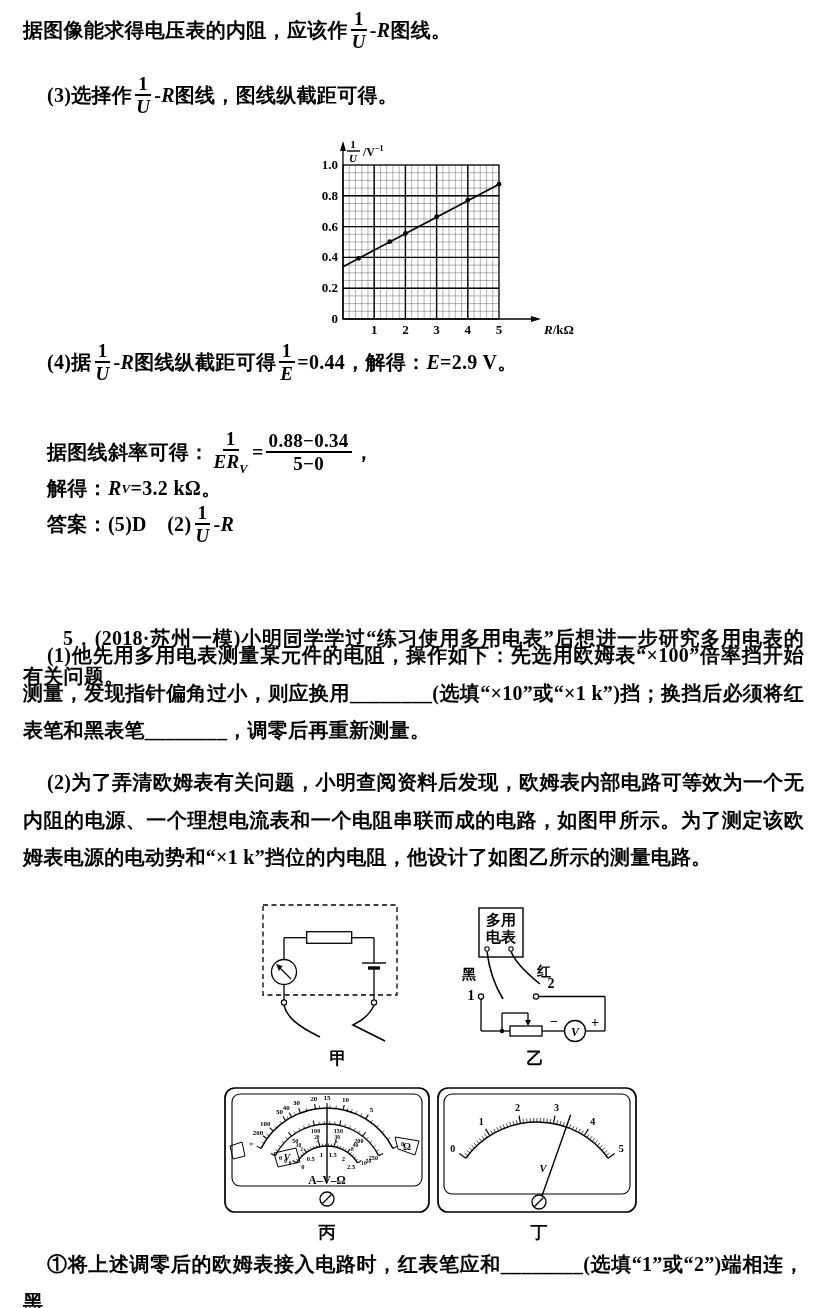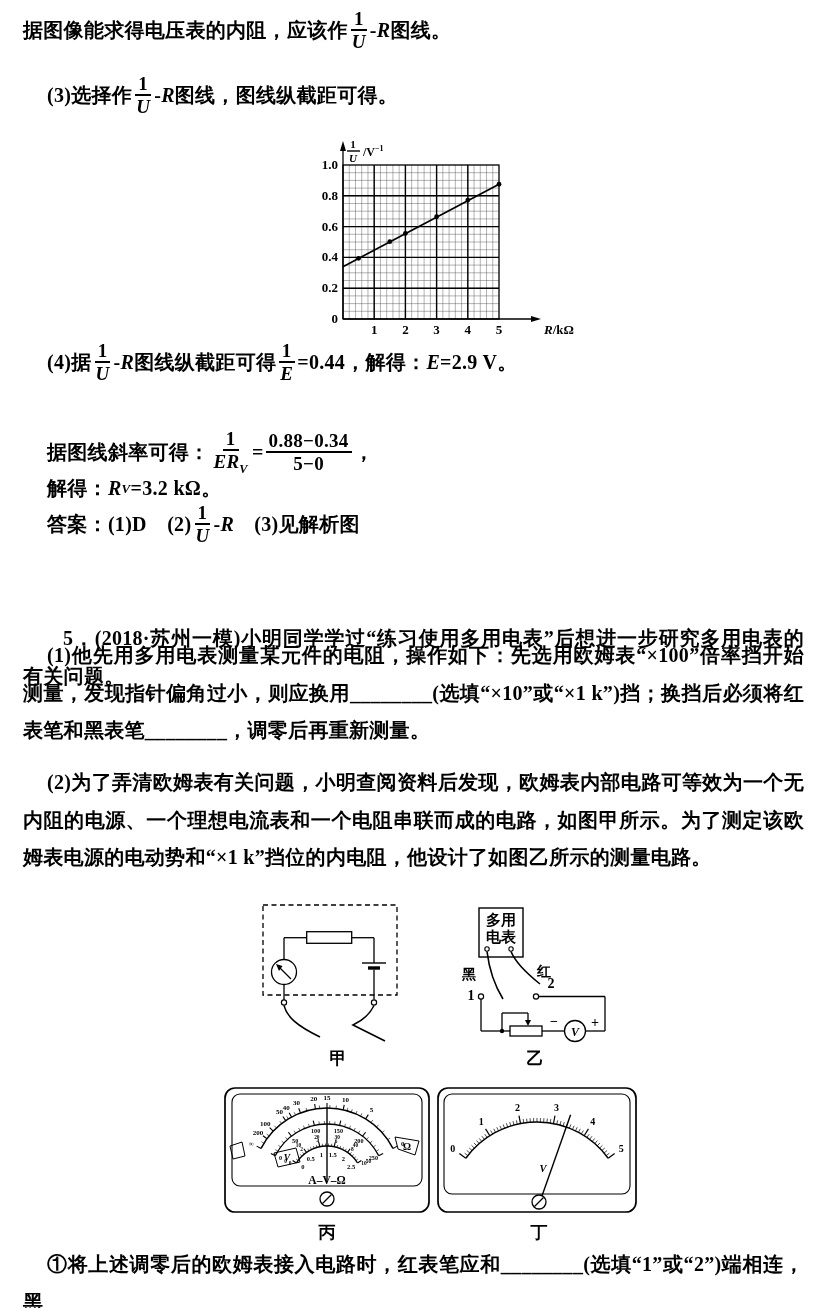--- a/index.html
+++ b/index.html
@@ -177,28 +177,27 @@
       </span>
       <span>，</span>
     </div>
   <div class="para flex ind" id="p5">
       <span>解得：</span>
       <span class="it">R</span>
       <sub class="it">V</sub>
       <span>=3.2 kΩ。</span>
     </div>
   <div class="para flex ind" id="p6">
-      <span>答案：(1)D　(2)</span>
+      <span>答案：(5)D　(2)</span>
       <span class="frac">
         <span class="num"><span>1</span></span>
         <span class="den"><span class="it">U</span></span>
       </span>
       <span>-</span>
       <span class="it">R</span>
-      <span>　(3)见解析图</span>
     </div>
   <div class="para" id="p8"><span>5．(2018·苏州一模)小明同学学过“练习使用多用电表”后想进一步研究多用电表的有关问题。</span></div>
   <div class="para" id="p9"><span>(1)他先用多用电表测量某元件的电阻，操作如下：先选用欧姆表“×100”倍率挡开始测量，发现指针偏角过小，则应换用________(选填“×10”或“×1 k”)挡；换挡后必须将红表笔和黑表笔________，调零后再重新测量。</span></div>
   <div class="para" id="p10"><span>(2)为了弄清欧姆表有关问题，小明查阅资料后发现，欧姆表内部电路可等效为一个无内阻的电源、一个理想电流表和一个电阻串联而成的电路，如图甲所示。为了测定该欧姆表电源的电动势和“×1 k”挡位的内电阻，他设计了如图乙所示的测量电路。</span></div>
   <div class="para" id="p11"><span>①将上述调零后的欧姆表接入电路时，红表笔应和________(选填“1”或“2”)端相连，黑</span></div>
 
   <svg id="fig-jia" width="210" height="180">
     <rect x="28" y="9" width="134" height="90" fill="none" stroke="#000" stroke-width="1.3" stroke-dasharray="5 3.5"></rect>
 
     <circle cx="49" cy="76" r="12.5" fill="none" stroke="#000" stroke-width="1.3"></circle>

